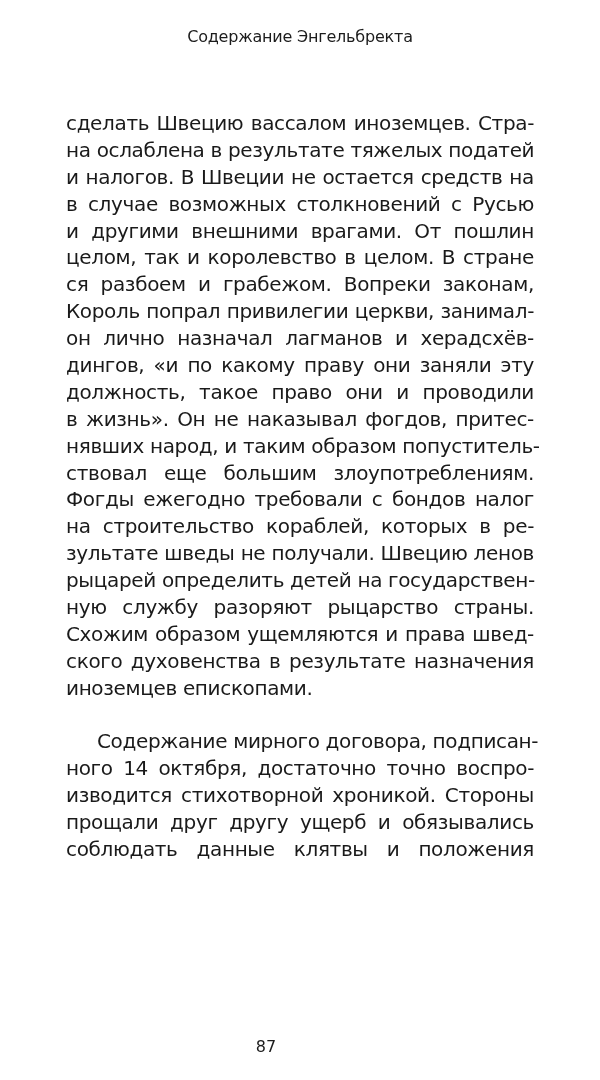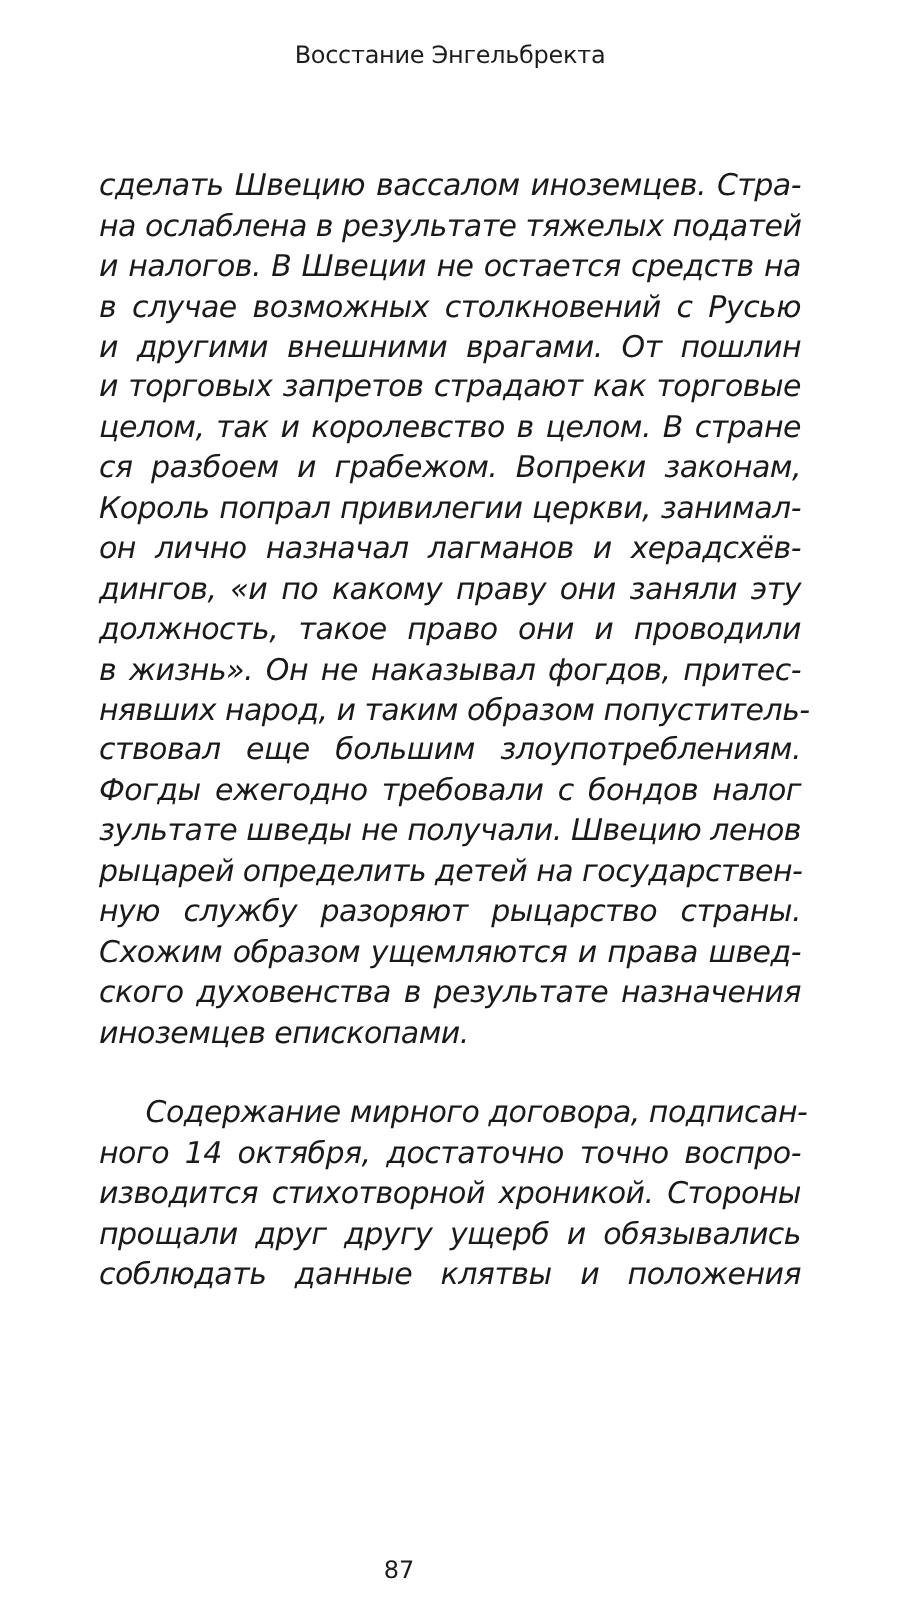--- a/index.html
+++ b/index.html
@@ -26,21 +26,20 @@
       color: #1c1c1c;
     }
     .text-block {
       position: absolute;
       top: 110px;
       left: 66px;
       width: 468px;
       font-size: 20px;
       line-height: 26.9px;
       letter-spacing: -0.35px;
-      font-style: italic;
     }
     .line {
       display: block;
       height: 26.9px;
       white-space: nowrap;
       text-align: justify;
       text-align-last: justify;
     }
     .line.last {
       text-align-last: left;
@@ -57,40 +56,40 @@
       left: 0;
       width: 532px;
       text-align: center;
       font-size: 16px;
       color: #1c1c1c;
     }
   </style>
 </head>
 <body>
 
-<div class="running-head">Восстание Энгельбректа</div>
+<div class="running-head">Содержание Энгельбректа</div>
 
 <div class="text-block">
   <div>
     <span class="line">сделать Швецию вассалом иноземцев. Стра-</span>
     <span class="line">на ослаблена в результате тяжелых податей</span>
     <span class="line">и налогов. В Швеции не остается средств на</span>
     <span class="line">в случае возможных столкновений с Русью</span>
     <span class="line">и другими внешними врагами. От пошлин</span>
-    <span class="line">и торговых запретов страдают как торговые</span>
     <span class="line">целом, так и королевство в целом. В стране</span>
     <span class="line">ся разбоем и грабежом. Вопреки законам,</span>
     <span class="line">Король попрал привилегии церкви, занимал-</span>
     <span class="line">он лично назначал лагманов и херадсхёв-</span>
     <span class="line">дингов, «и по какому праву они заняли эту</span>
     <span class="line">должность, такое право они и проводили</span>
     <span class="line">в жизнь». Он не наказывал фогдов, притес-</span>
     <span class="line">нявших народ, и таким образом попуститель-</span>
     <span class="line">ствовал еще большим злоупотреблениям.</span>
     <span class="line">Фогды ежегодно требовали с бондов налог</span>
+    <span class="line">на строительство кораблей, которых в ре-</span>
     <span class="line">зультате шведы не получали. Швецию ленов</span>
     <span class="line">рыцарей определить детей на государствен-</span>
     <span class="line">ную службу разоряют рыцарство страны.</span>
     <span class="line">Схожим образом ущемляются и права швед-</span>
     <span class="line">ского духовенства в результате назначения</span>
     <span class="line last">иноземцев епископами.</span>
   </div>
 
   <div class="para-gap"></div>
 

